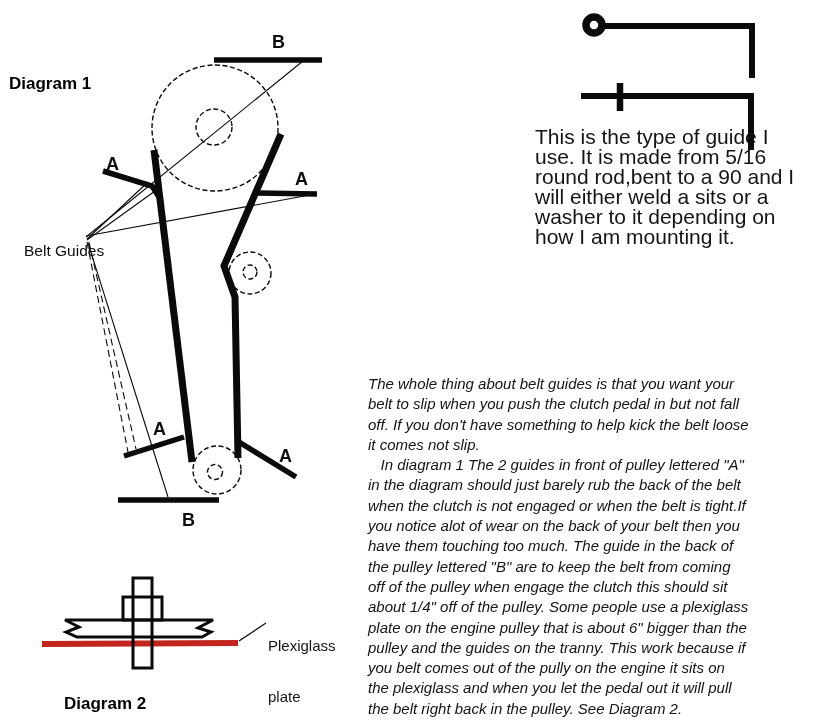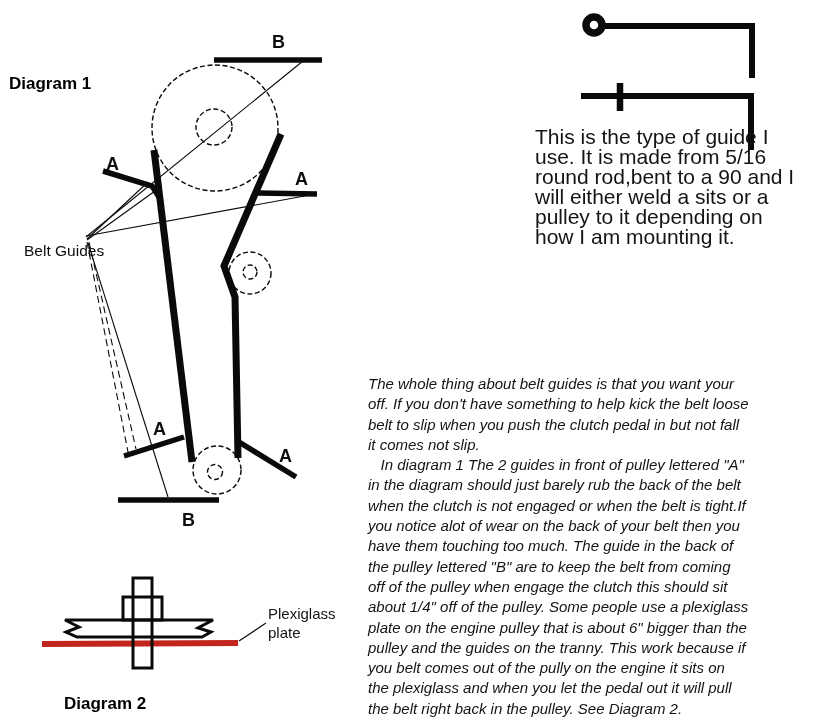--- a/index.html
+++ b/index.html
@@ -4,21 +4,21 @@
 <style>
   html,body{margin:0;padding:0;background:#fff;}
   #canvas{
     position:relative;width:826px;height:727px;background:#ffffff;
     font-family:"Liberation Sans",sans-serif;color:#0d0d0d;overflow:hidden;
   }
   .abs{position:absolute;}
   .dtitle{font-weight:bold;font-size:17px;color:#000000;white-space:pre;}
   .bodytext .tline{white-space:pre;font-size:15px;line-height:20.3px;color:#141414;}
   .notetext .tline{white-space:pre;font-size:21px;line-height:20px;color:#141414;}
-  .platelabel .tline{white-space:pre;font-size:15px;line-height:19px;color:#141414;}
+  .platelabel .tline{white-space:pre;font-size:15px;line-height:19px;color:#141414;margin-top:32px;}
   svg{display:block;}
   svg text{font-family:"Liberation Sans",sans-serif;fill:#0d0d0d;}
   text.biglabel{font-weight:bold;font-size:18px;}
   text.smlabel{font-size:15.5px;}
   .ink{stroke:#0a0a0a;}
 </style>
 </head>
 <body>
 
 <div id="canvas">
@@ -78,28 +78,28 @@
       <polyline points="581,96 751,96 751,150" stroke-width="6"></polyline>
       <line x1="620" y1="83" x2="620" y2="111" stroke-width="6.5"></line>
     </g>
   </svg>
 
   <div class="abs notetext" style="left:535px;top:127px;width:220px;">
       <div class="tline">This is the type of guide I</div>
       <div class="tline">use. It is made from 5/16</div>
       <div class="tline">round rod,bent to a 90 and I</div>
       <div class="tline">will either weld a sits or a</div>
-      <div class="tline">pulley to it depending on</div>
+      <div class="tline">washer to it depending on</div>
       <div class="tline">how I am mounting it.</div>
     </div>
 
   <div class="abs bodytext" style="left:368px;top:374px;width:458px;font-style:italic;">
       <div class="tline">The whole thing about belt guides is that you want your</div>
+      <div class="tline">belt to slip when you push the clutch pedal in but not fall</div>
       <div class="tline">off. If you don't have something to help kick the belt loose</div>
-      <div class="tline">belt to slip when you push the clutch pedal in but not fall</div>
       <div class="tline">it comes not slip.</div>
       <div class="tline">   In diagram 1 The 2 guides in front of pulley lettered "A"</div>
       <div class="tline">in the diagram should just barely rub the back of the belt</div>
       <div class="tline">when the clutch is not engaged or when the belt is tight.If</div>
       <div class="tline">you notice alot of wear on the back of your belt then you</div>
       <div class="tline">have them touching too much. The guide in the back of</div>
       <div class="tline">the pulley lettered "B" are to keep the belt from coming</div>
       <div class="tline">off of the pulley when engage the clutch this should sit</div>
       <div class="tline">about 1/4" off of the pulley. Some people use a plexiglass</div>
       <div class="tline">plate on the engine pulley that is about 6" bigger than the</div>

